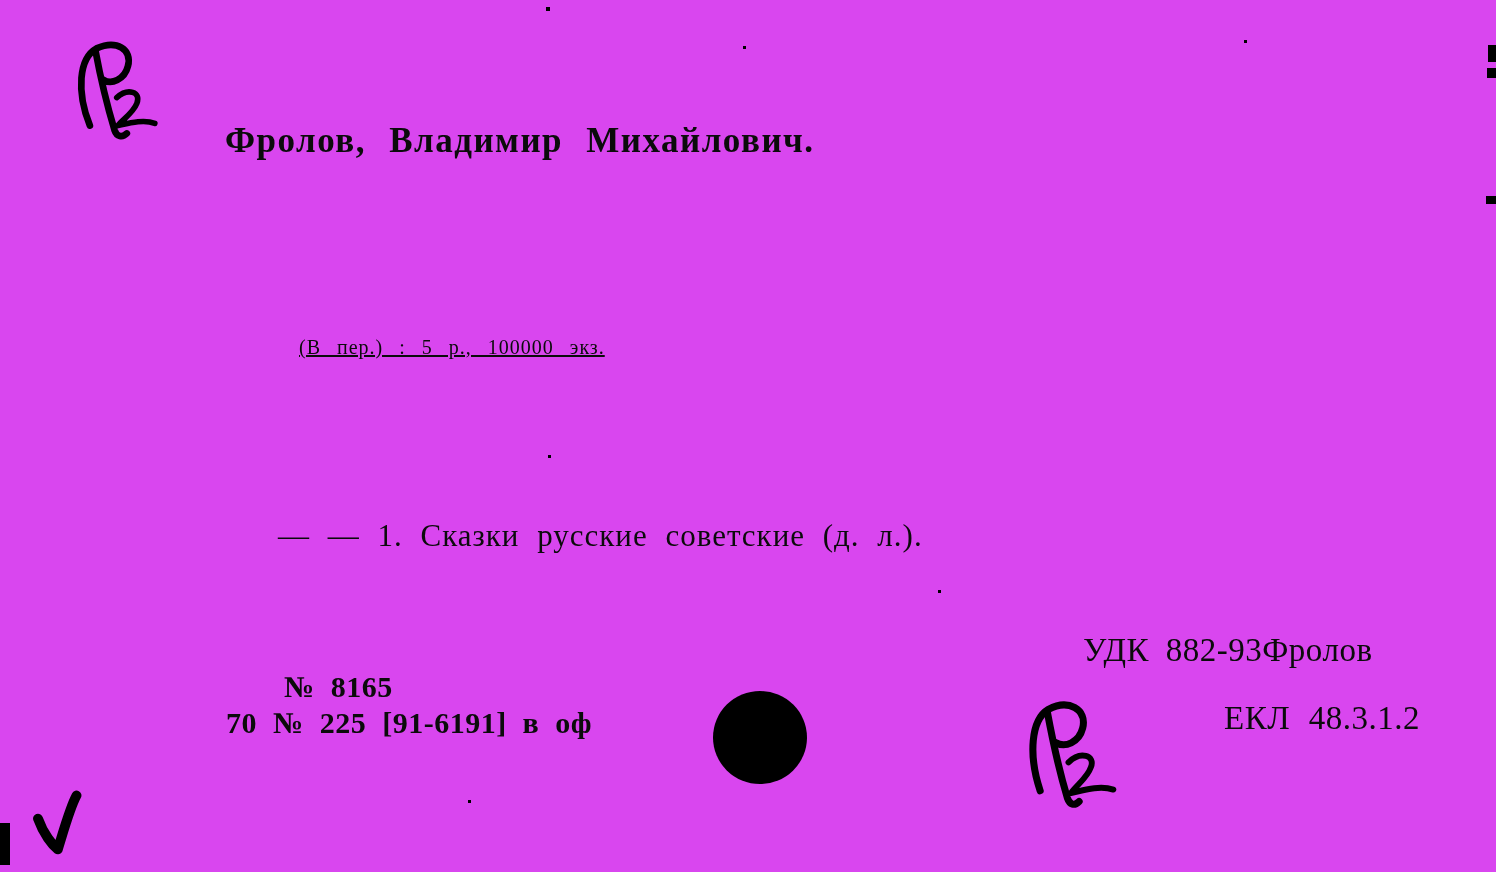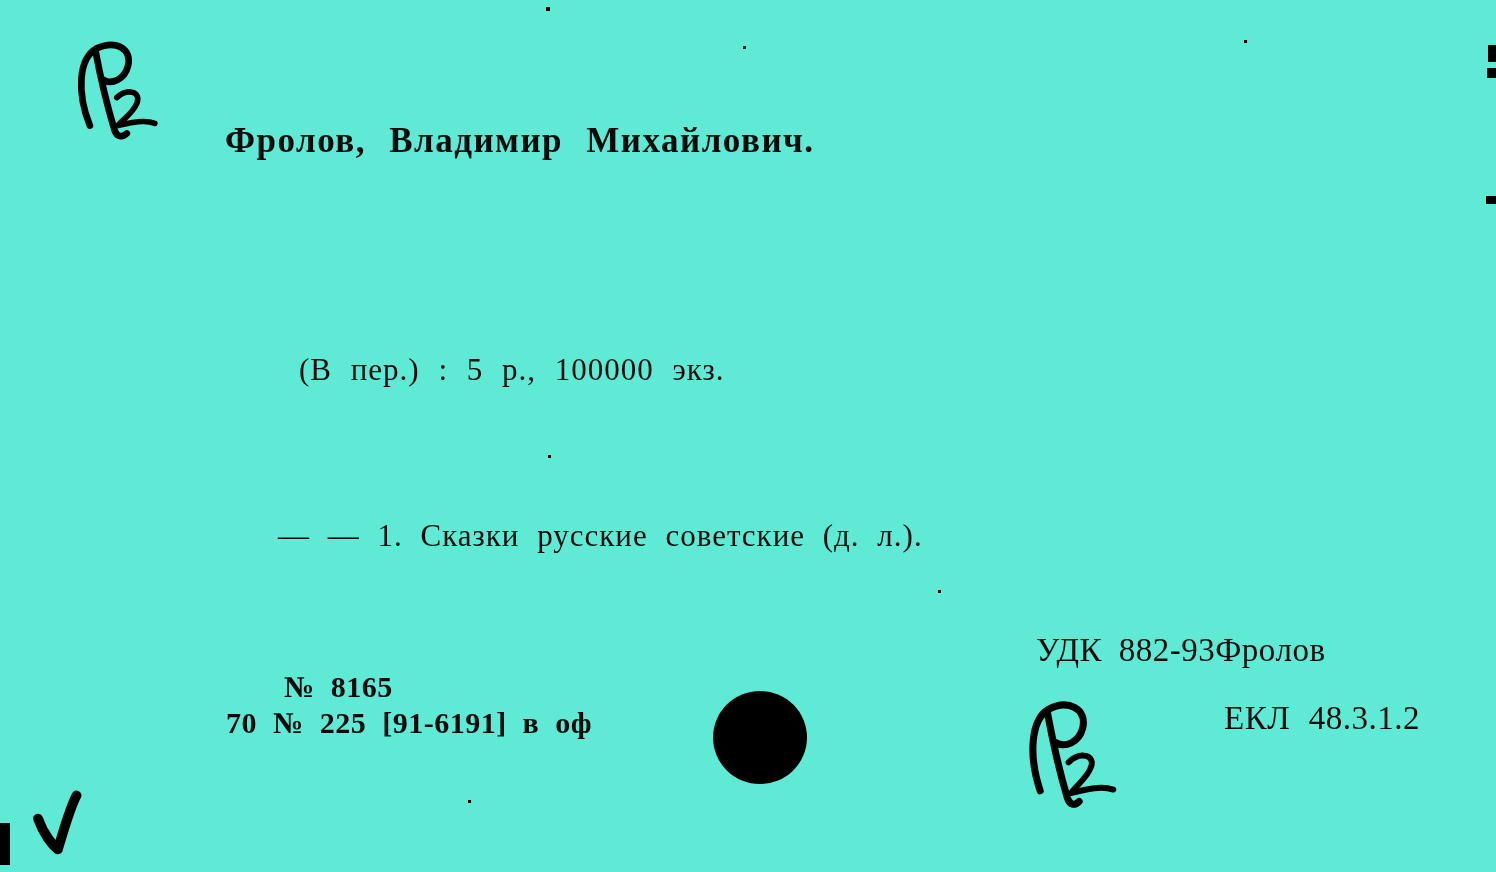--- a/index.html
+++ b/index.html
@@ -4,21 +4,21 @@
 <style>
   html, body {
     margin: 0;
     padding: 0;
     background: #ffffff;
   }
   .scan {
     position: relative;
     width: 1496px;
     height: 872px;
-    background: #5eead4;
+    background: #d946ef;
     overflow: hidden;
     font-family: "Liberation Serif", "DejaVu Serif", serif;
     color: #0b0b0b;
   }
   .abs { position: absolute; }
 
   
   .heading {
     left: 225px;
     top: 121px;
@@ -42,40 +42,41 @@
   .bib-line { width: 100%; }
   .bib-line.just {
     text-align: justify;
     text-align-last: justify;
   }
   .bib-line.indent { text-indent: 38px; }
 
   
   .binding {
     left: 299px;
-    top: 352px;
-    font-size: 31px;
+    top: 336px;
+    font-size: 20px;
     letter-spacing: 1px;
     word-spacing: 10px;
     white-space: nowrap;
+    text-decoration: underline;
   }
 
   
   .subject {
     left: 278px;
     top: 518px;
     font-size: 31px;
     letter-spacing: 1px;
     word-spacing: 9px;
     white-space: nowrap;
   }
 
   
   .udc {
-    left: 1036px;
+    left: 1083px;
     top: 632px;
     font-size: 33px;
     letter-spacing: 0.5px;
     word-spacing: 8px;
     white-space: nowrap;
   }
   .ekl {
     left: 1188px;
     top: 700px;
     font-size: 33px;

